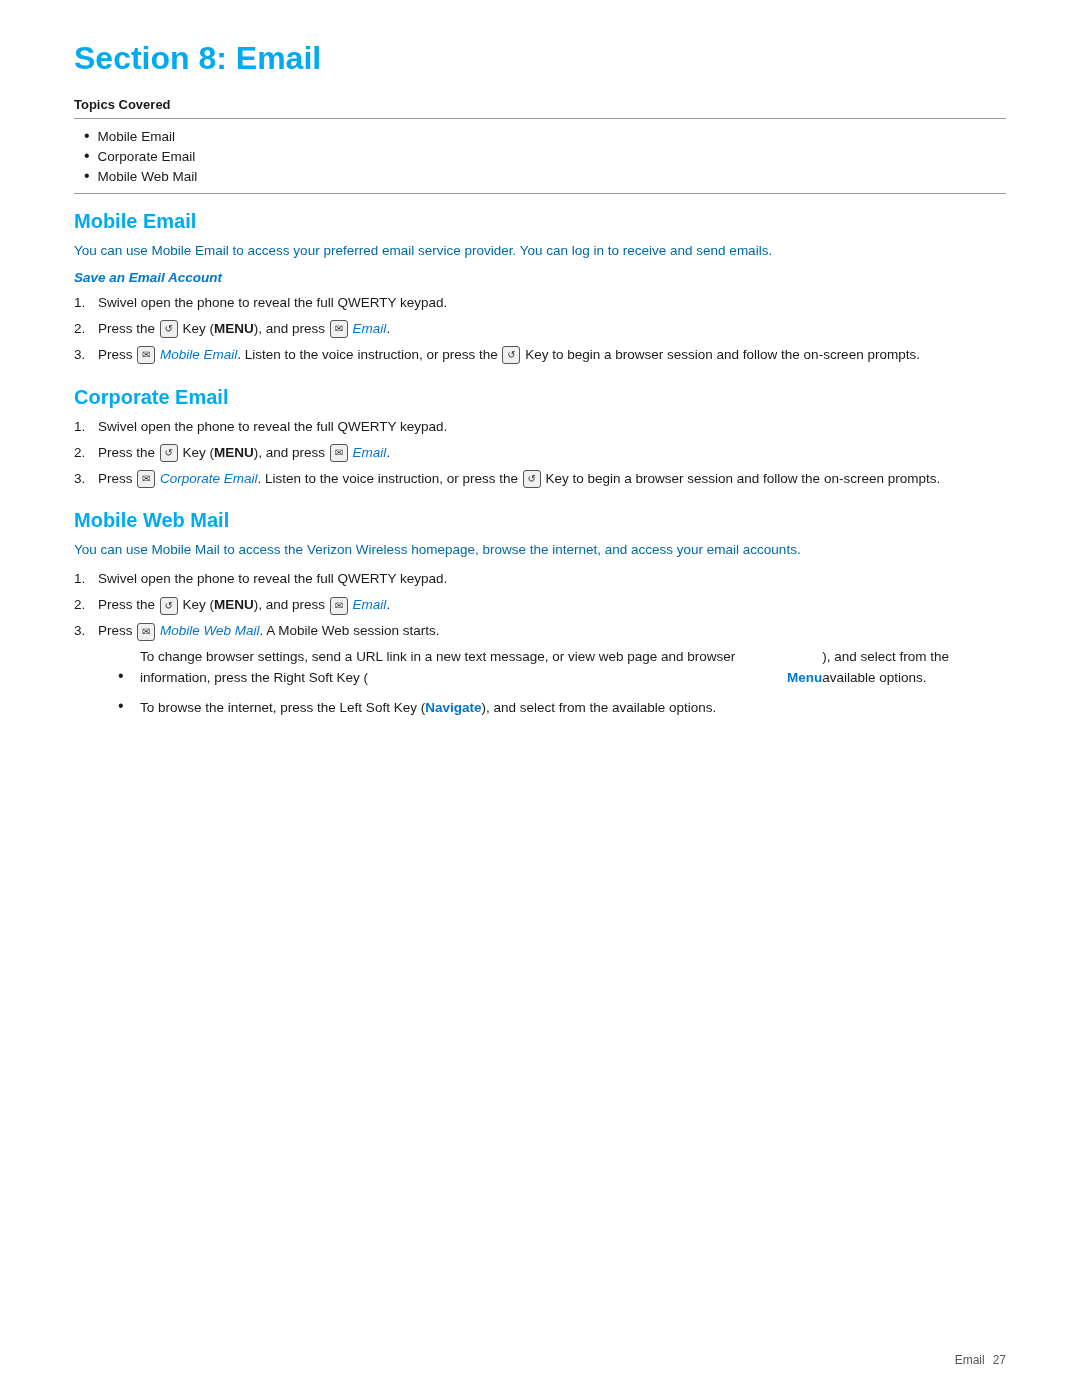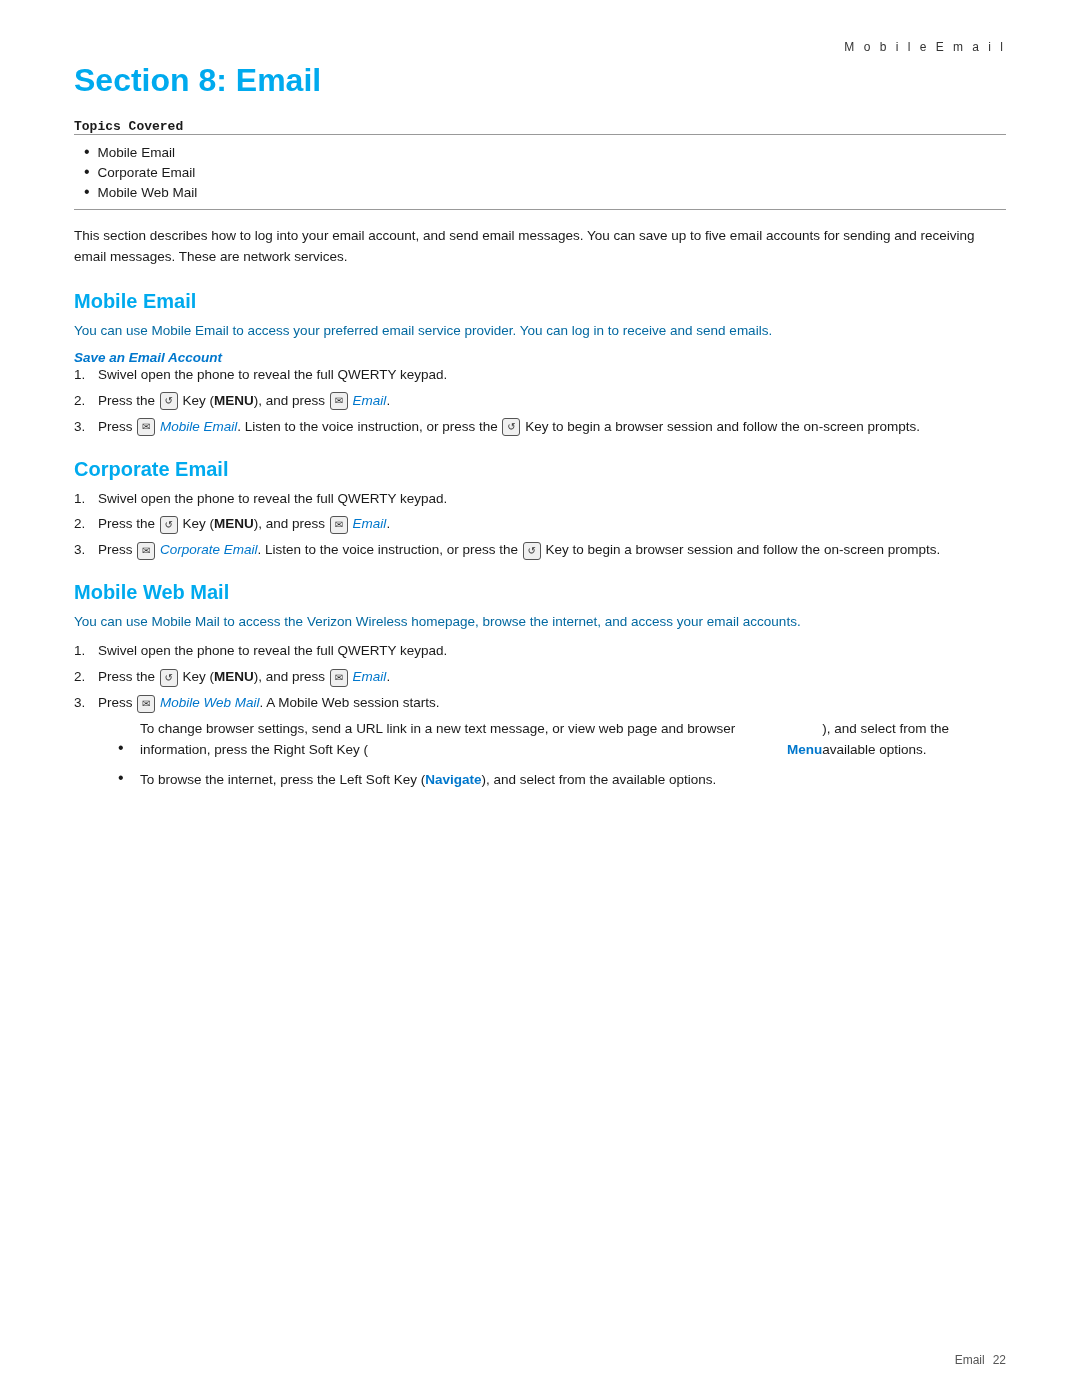--- a/index.html
+++ b/index.html
@@ -35,22 +35,21 @@
       font-size: 32px;
       color: #00aaee;
       font-weight: bold;
       margin-bottom: 20px;
     }
 
     .topics-covered-label {
       font-size: 13px;
       font-weight: bold;
       color: #1a1a1a;
-      margin-bottom: 0;
-      font-family: Liberation Mono, monospace;
+      margin-bottom: 6px;
     }
 
     .topics-divider-top {
       border: none;
       border-top: 1px solid #999;
       margin-bottom: 8px;
     }
 
     .topics-divider-bottom {
       border: none;
@@ -97,21 +96,21 @@
       color: #0369a1;
       line-height: 1.55;
       margin-bottom: 8px;
     }
 
     .sub-subsection-title {
       font-size: 13.5px;
       color: #0077cc;
       font-style: italic;
       font-weight: bold;
-      margin-bottom: 0;
+      margin-bottom: 8px;
     }
 
     .numbered-list {
       list-style: none;
       padding-left: 0;
       margin-bottom: 20px;
     }
 
     .numbered-list li {
       font-size: 13.5px;
@@ -199,44 +198,40 @@
 
     .footer-page {
       color: #555;
     }
   </style>
 </head>
 <body>
 
 <div class="page-container">
 
-  <div class="header-right">
-    <span>M o b i l e   E m a i l</span>
-  </div>
 
   <h1 class="section-title">Section 8:  Email</h1>
 
   <div>
     <div class="topics-covered-label">Topics Covered</div>
     <hr class="topics-divider-top">
     <ul class="topics-list">
       <li>
         <span>Mobile Email</span>
       </li>
       <li>
         <span>Corporate Email</span>
       </li>
       <li>
         <span>Mobile Web Mail</span>
       </li>
     </ul>
     <hr class="topics-divider-bottom">
   </div>
 
-  <p class="intro-text">This section describes how to log into your email account, and send email messages. You can save up to five email accounts for sending and receiving email messages. These are network services.</p>
 
   <div>
     <h2 class="subsection-title">Mobile Email</h2>
     <p class="subsection-desc">You can use Mobile Email to access your preferred email service provider. You can log in to receive and send emails.</p>
 
     <div class="sub-subsection-title">
       <span>Save an Email Account</span>
     </div>
 
     <ol class="numbered-list">
@@ -300,14 +295,14 @@
             </li>
           </ul>
         </span>
       </li>
     </ol>
   </div>
 </div>
 
 <div class="page-footer">
   <span class="footer-label">Email</span>
-  <span class="footer-page">22</span>
+  <span class="footer-page">27</span>
 </div>
 
 </body></html>

